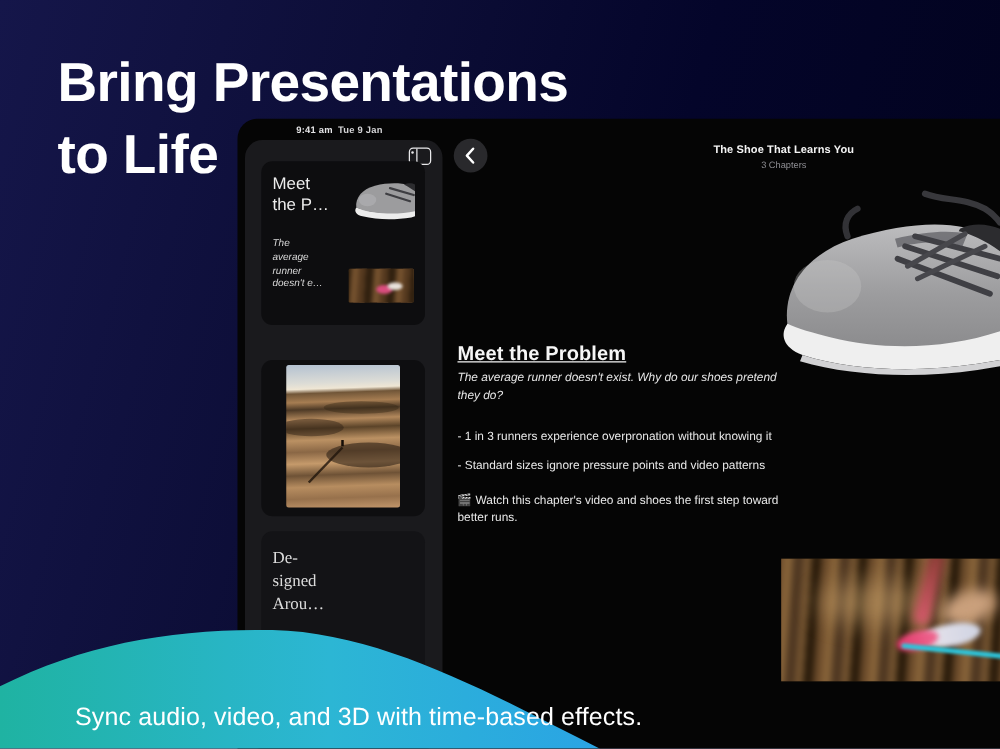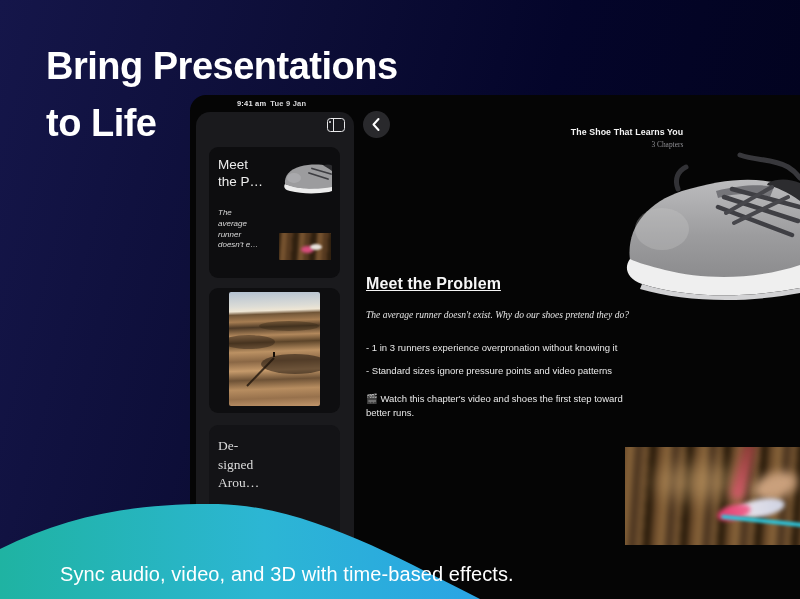--- a/index.html
+++ b/index.html
@@ -7,21 +7,21 @@
   body { font-family:"Liberation Sans", sans-serif; }
 
   .page {
     position:relative; width:800px; height:599px; overflow:hidden;
     background:linear-gradient(105deg,#15164a 0%,#0c0d36 35%,#04052a 60%,#01021b 100%);
   }
 
   
   .headline {
     position:absolute; left:46px; top:38px;
-    color:#ffffff; font-size:38px; line-height:57px; font-weight:600;
+    color:#ffffff; font-size:44px; line-height:57px; font-weight:600;
     letter-spacing:-0.5px;
   }
 
   
   .app {
     position:absolute; left:190px; top:95px; width:610px; height:504px;
     background:#050505; border-top-left-radius:16px; overflow:hidden;
   }
   .statusbar {
     position:absolute; left:11px; top:4px;
@@ -43,21 +43,21 @@
     border-left:1.4px solid #e9e9eb;
   }
   .sb-toggle::after {
     content:""; position:absolute; left:1.2px; top:2px; width:2px; height:1.6px;
     background:#e9e9eb; border-radius:1px;
   }
   .card {
     position:absolute; left:13px; width:131px; border-radius:9px;
     background:#0d0d0f; overflow:hidden;
   }
-  .card1 { top:35px; height:131px;padding-left:16px; }
+  .card1 { top:17px; height:131px;padding-left:16px; }
   .card2 { top:176px; height:125px; background:#0e0e10; }
   .card3 { top:313px; height:150px; background:#131316;font-family:Liberation Serif, serif; }
 
   .card1-title {
     position:absolute; left:9px; top:9px; color:#ececec;
     font-size:13.5px; line-height:17px; font-weight:400;
   }
   .card1-preview {
     position:absolute; left:9px; top:61px; color:#d9d9d9;
     font-size:8px; line-height:10.8px; font-style:italic;
@@ -90,33 +90,33 @@
   .card3-title {
     position:absolute; left:9px; top:12px; color:#dcdcdc;
     font-size:13.5px; line-height:18.5px; font-weight:400;
   }
 
   
   .back-btn {
     position:absolute; left:173px; top:16px; width:27px; height:27px;
     border-radius:50%; background:#29292c; display:flex; align-items:center; justify-content:center;
   }
-  .doc-header { position:absolute; left:437px; top:32px; transform:translateX(-50%);
-    text-align:right; white-space:nowrap; }
+  .doc-header { position:absolute; left:437px; top:19px; transform:translateX(-50%);
+    text-align:center; white-space:nowrap; }
   .doc-title { color:#f4f4f4; font-size:8.8px; font-weight:700; letter-spacing:.1px; }
-  .doc-subtitle { color:#8f8f94; font-size:7.4px; margin-top:2.5px;font-family:Liberation Serif, serif; }
+  .doc-subtitle { color:#8f8f94; font-size:7.4px; margin-top:2.5px; }
 
   
   .shoe-hero { position:absolute; left:430px; top:52px; width:180px; height:165px; }
 
   
   .content { position:absolute; left:176px; top:180px; width:286px; color:#e9e9e9; }
   .content h2 { color:#f6f6f6; font-size:16px; font-weight:700; letter-spacing:.1px;text-decoration:underline; }
-  .content .intro { margin-top:15px; width:264px; font-size:9.5px; line-height:14px;
-    font-style:italic; color:#e6e6e6;font-family:Liberation Serif, serif; }
+  .content .intro { margin-top:3px; width:264px; font-size:9.5px; line-height:14px;
+    font-style:italic; color:#e6e6e6; }
   .content ul { margin-top:19px; list-style:none; }
   .content li { font-size:9.5px; line-height:14px; margin-bottom:8.5px; white-space:nowrap; }
   .content li.strong { font-weight:700; }
   .content .note { margin-top:14px; width:268px; font-size:9.5px; line-height:14px; }
 
   
   .video-still {
     position:absolute; left:435px; top:352px; width:175px; height:98px; overflow:hidden;
     background:#3a2917;
   }

